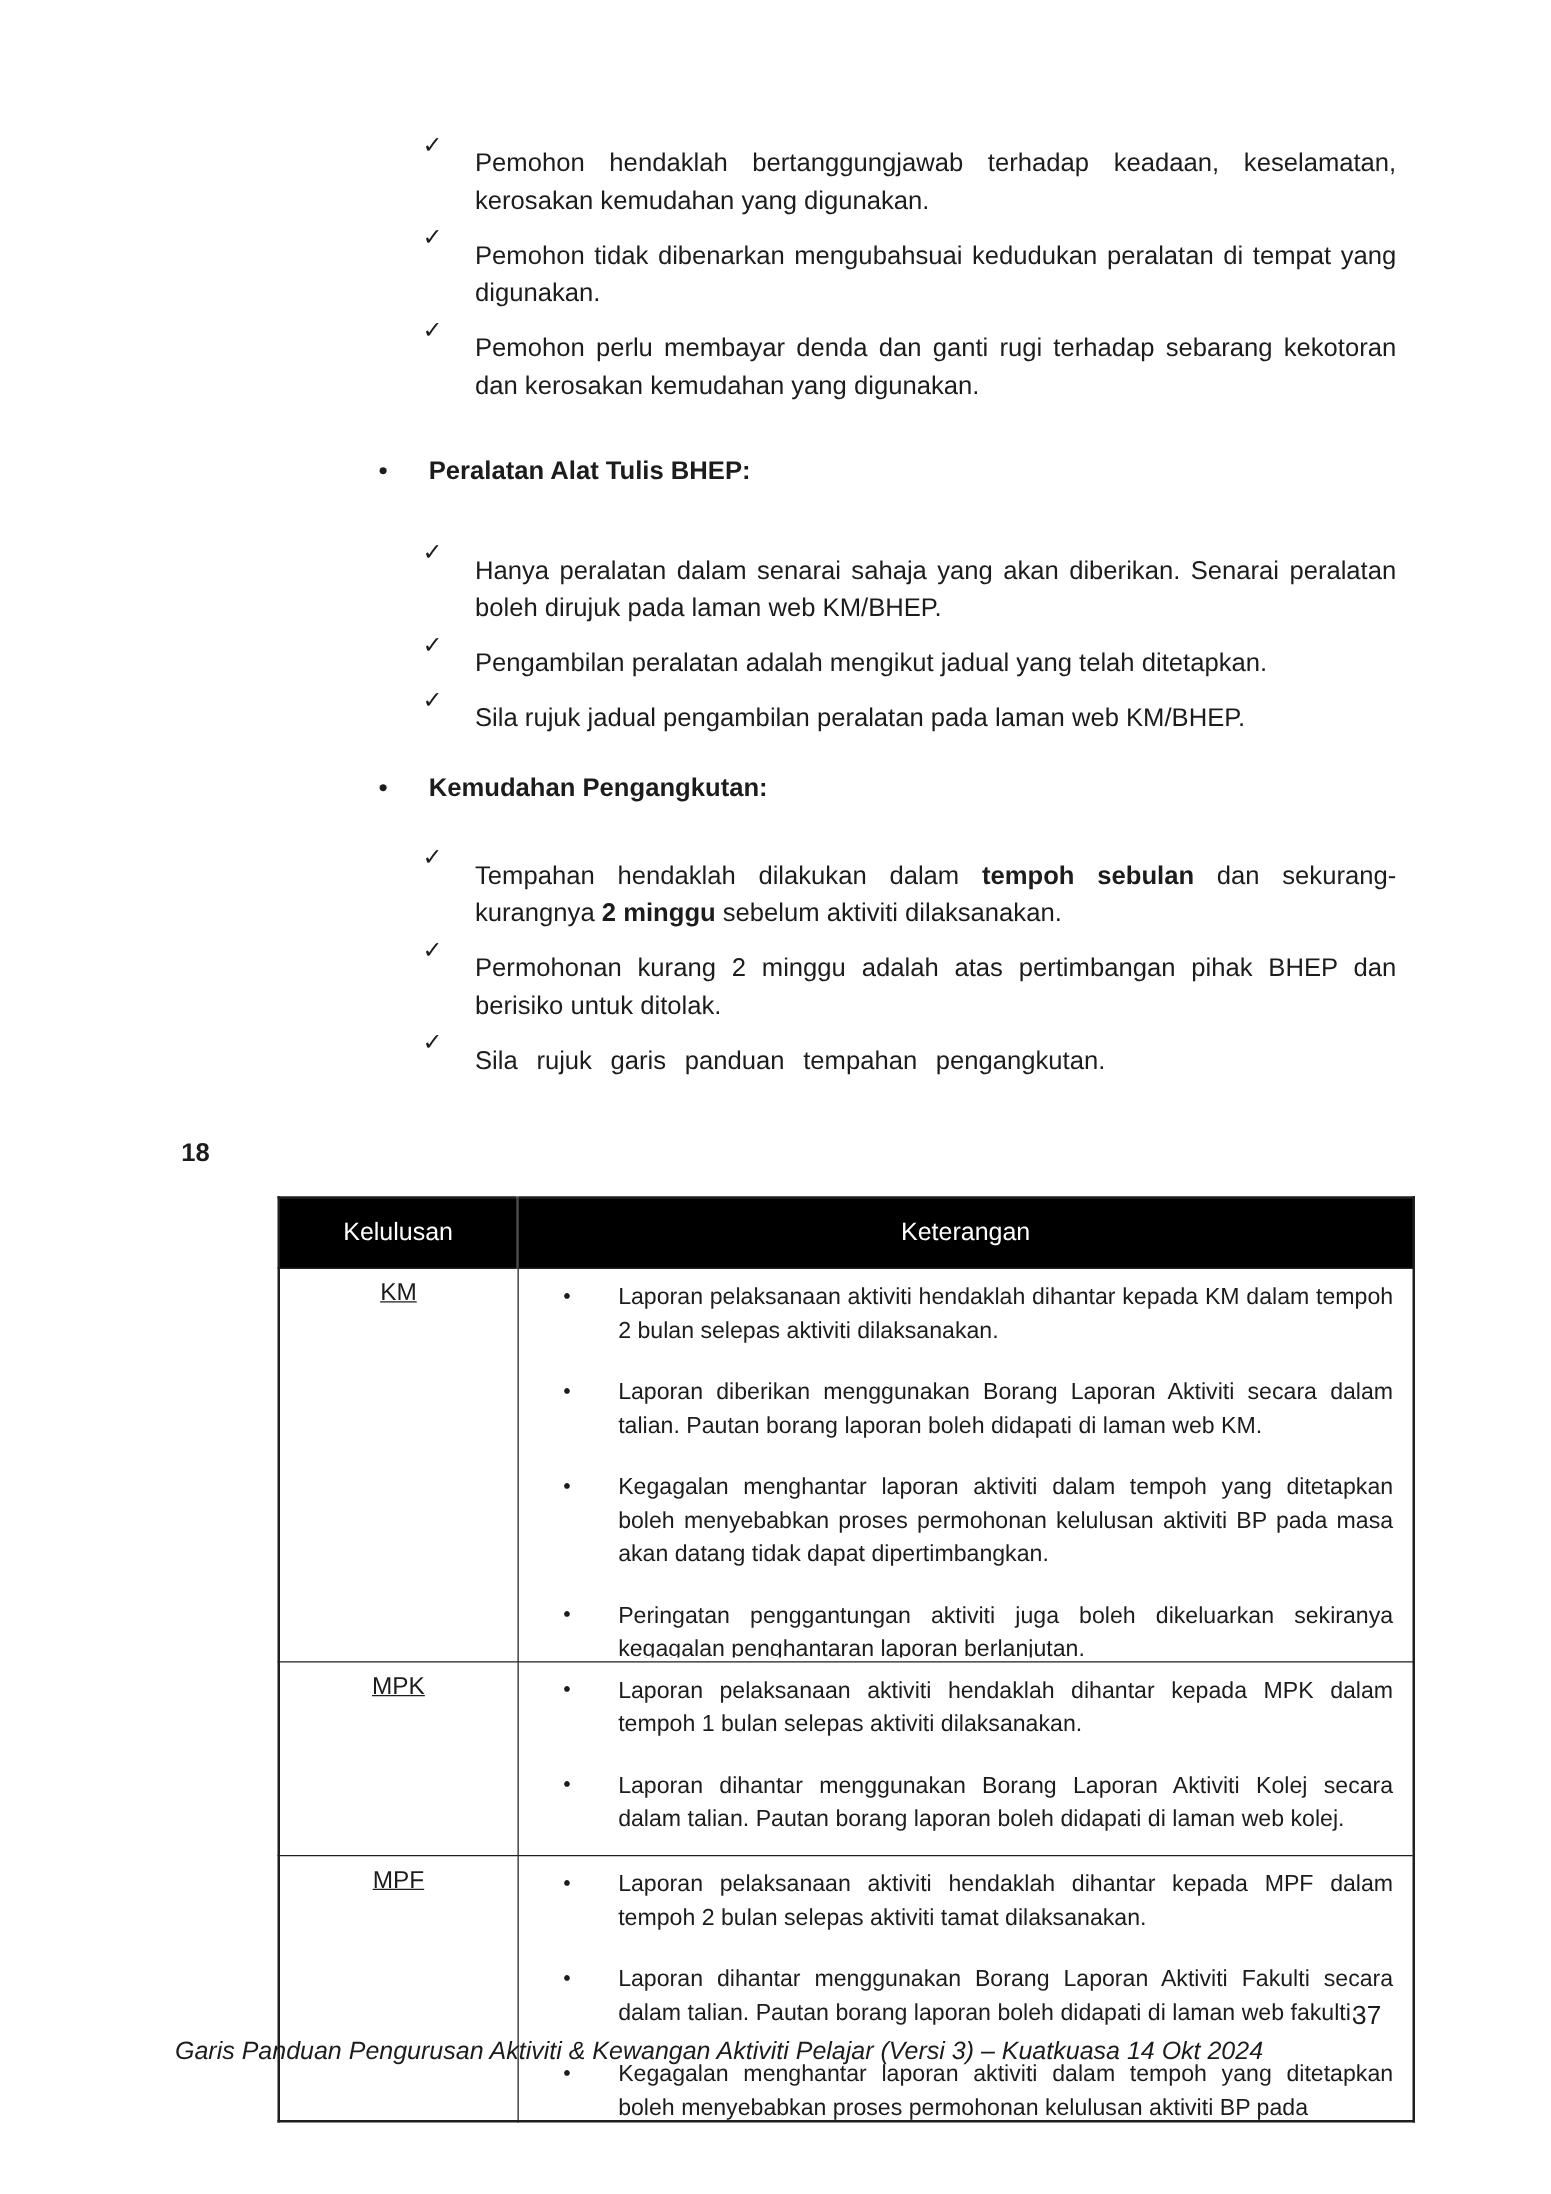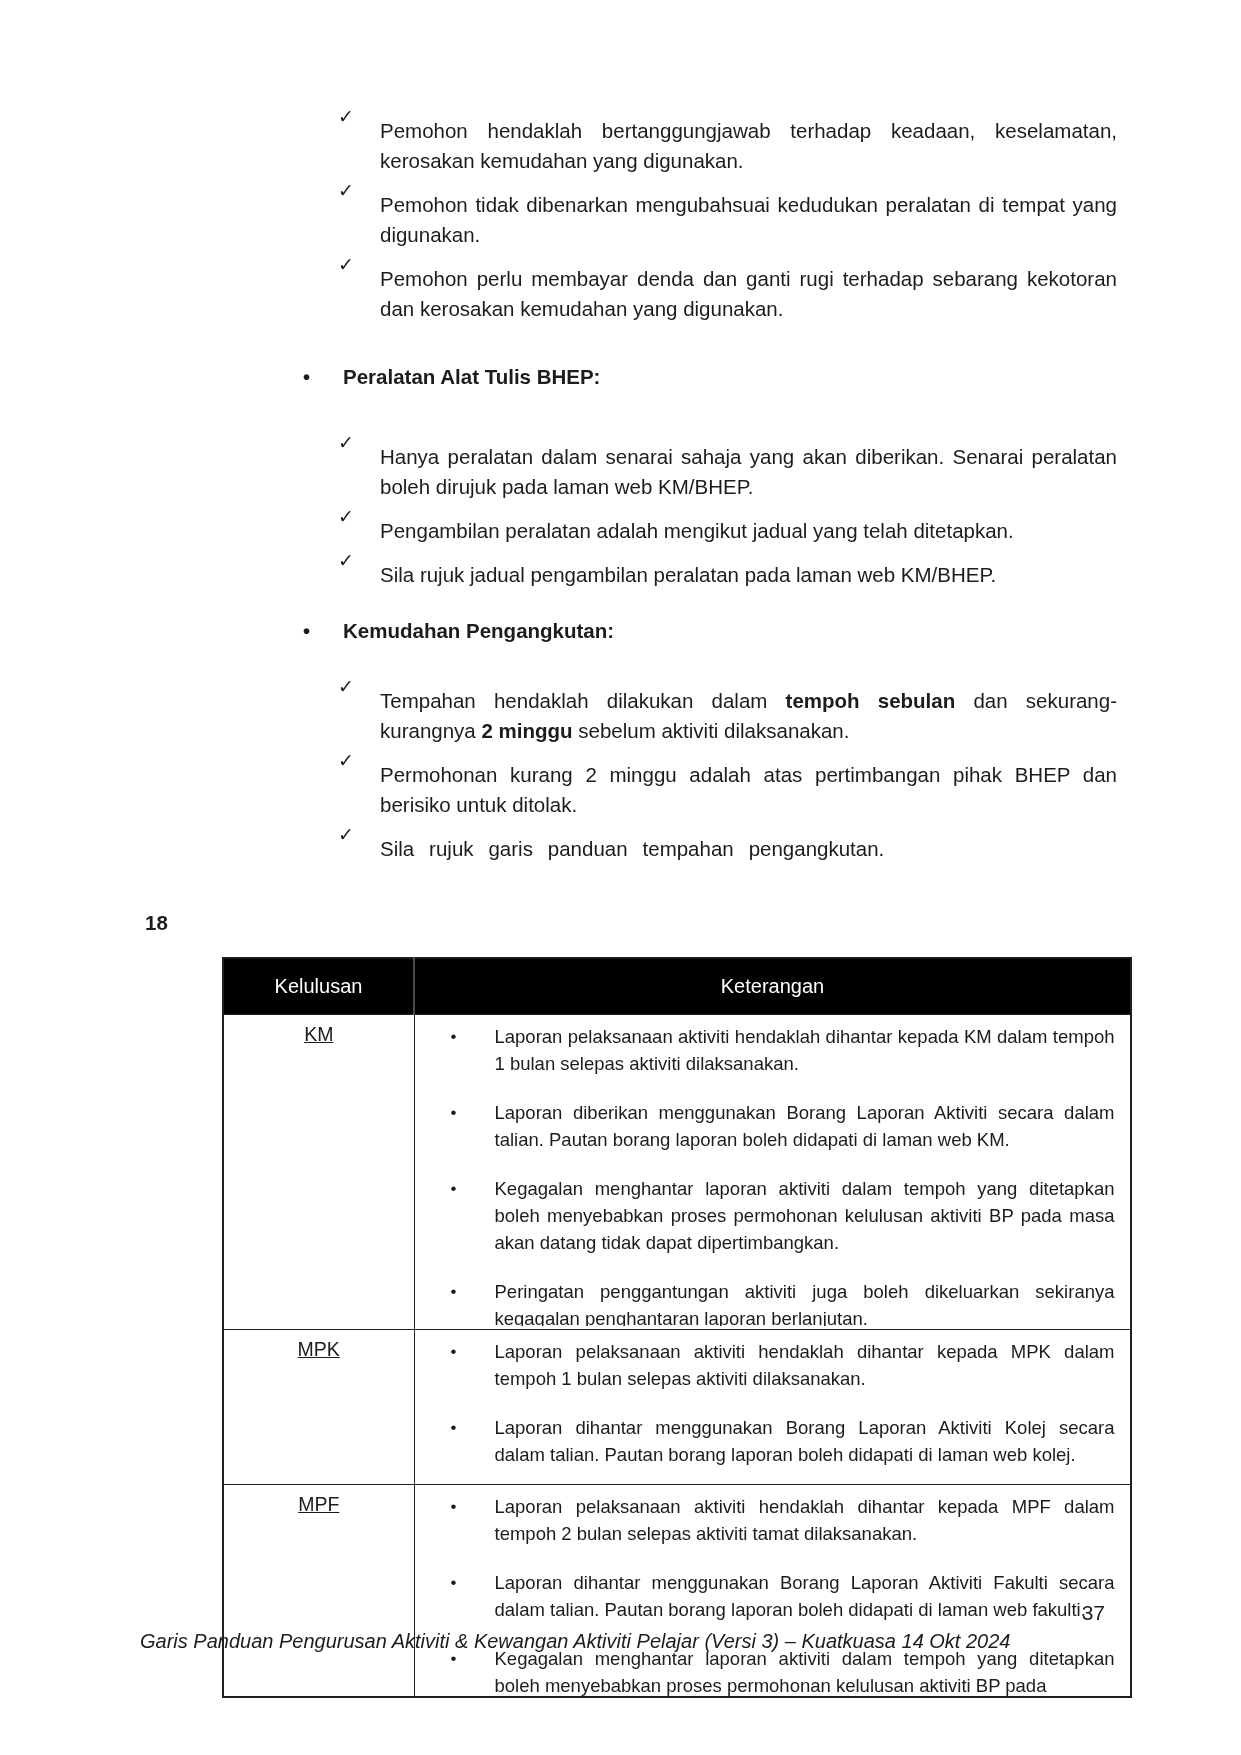--- a/index.html
+++ b/index.html
@@ -150,21 +150,21 @@
         <th>Keterangan</th>
       </tr>
     </thead>
     <tbody id="table-body">
         <tr>
           <td class="approval-cell">KM</td>
           <td class="points-cell">
             <div class="points-wrap">
               <div class="point">
                 <span class="dot">•</span>
-                <div class="point-text">Laporan pelaksanaan aktiviti hendaklah dihantar kepada KM dalam tempoh 1 bulan selepas aktiviti dilaksanakan.</div>
+                <div class="point-text">Laporan pelaksanaan aktiviti hendaklah dihantar kepada KM dalam tempoh 2 bulan selepas aktiviti dilaksanakan.</div>
               </div>
               <div class="point">
                 <span class="dot">•</span>
                 <div class="point-text">Laporan diberikan menggunakan Borang Laporan Aktiviti secara dalam talian. Pautan borang laporan boleh didapati di laman web KM.</div>
               </div>
               <div class="point">
                 <span class="dot">•</span>
                 <div class="point-text">Kegagalan menghantar laporan aktiviti dalam tempoh yang ditetapkan boleh menyebabkan proses permohonan kelulusan aktiviti BP pada masa akan datang tidak dapat dipertimbangkan.</div>
               </div>
               <div class="point">

